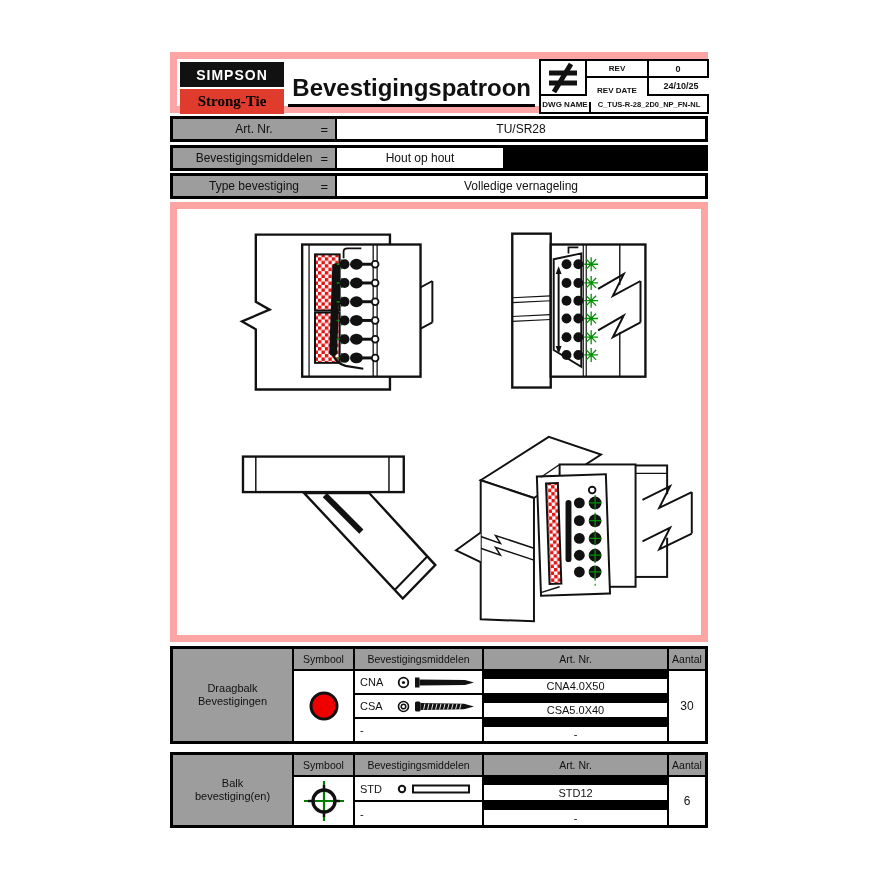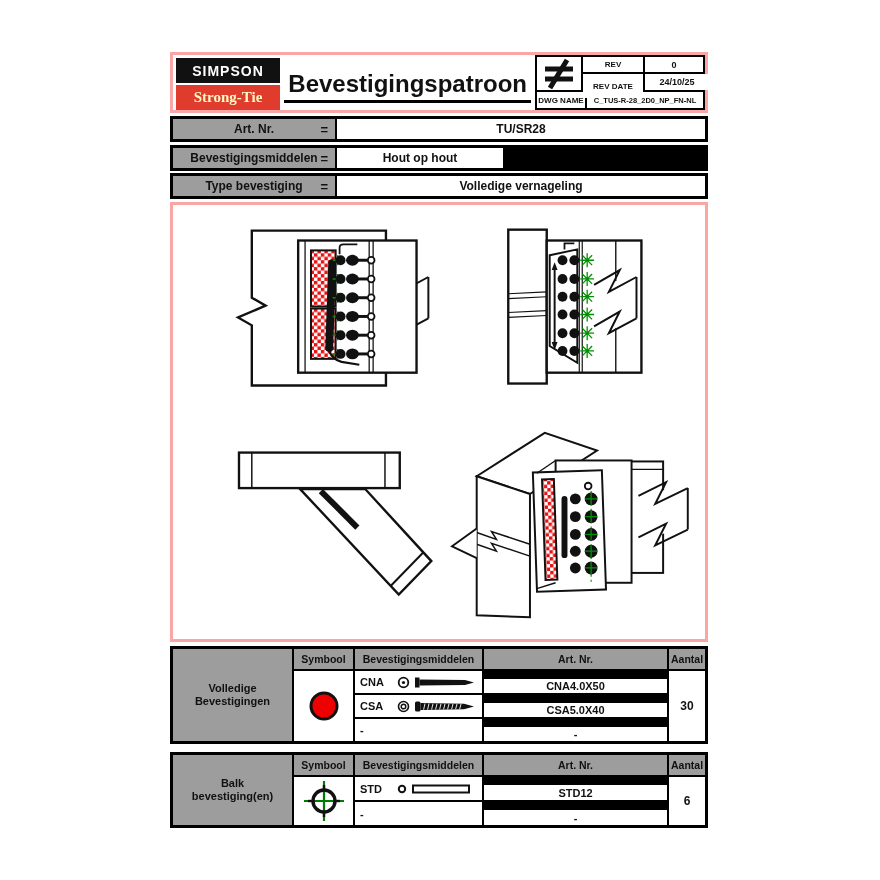--- a/index.html
+++ b/index.html
@@ -1,27 +1,27 @@
 <!DOCTYPE html>
 <html><head>
 <meta charset="utf-8">
 <style>
   html,body{margin:0;padding:0;background:#fff;}
   #page{position:relative;width:880px;height:880px;background:#fff;
         font-family:"Liberation Sans",sans-serif;color:#111;overflow:hidden;}
-  .box{position:absolute;border:3px solid #fca5a5;background:#fff;box-sizing:border-box;padding-left:16px;}
+  .box{position:absolute;border:7px solid #fca5a5;background:#fff;box-sizing:border-box;padding-left:16px;}
   .gridbox{position:absolute;border:3px solid #000;background:#000;box-sizing:border-box;display:grid;gap:2px;}
   .cell{background:#fff;display:flex;align-items:center;justify-content:center;
-        font-weight:bold;overflow:hidden;}
+        font-weight:normal;overflow:hidden;}
   .gray{background:#9d9d9d;}
   
   #logo{position:absolute;left:3px;top:3px;width:104px;height:52px;}
   #logo .bar1{height:25px;background:#111;color:#fff;display:flex;align-items:center;justify-content:center;
               font-size:14px;font-weight:bold;letter-spacing:1px;}
-  #logo .bar2{margin-top:2px;height:25px;background:#e03c2d;color:#fef9c3;display:flex;align-items:center;justify-content:center;
+  #logo .bar2{margin-top:2px;height:25px;background:#e03c2d;color:#000000;display:flex;align-items:center;justify-content:center;
               font-family:"Liberation Serif",serif;font-size:15px;font-weight:bold;}
   #title-wrap{position:absolute;left:112px;top:0;width:246px;height:62px;display:flex;align-items:center;justify-content:flex-end;}
   #title-wrap span{font-size:24px;font-weight:bold;border-bottom:3px solid #000;padding:0 4px 2px 4px;white-space:nowrap;}
   #revblock{position:absolute;left:362px;top:0;width:170px;height:55px;background:#000;}
   #revblock .rcell{position:absolute;background:#fff;display:flex;align-items:center;justify-content:center;
                    font-weight:bold;box-sizing:border-box;}
   .rlbl{font-size:8px;}
   .rval{font-size:9px;}
   
   .inforow{grid-template-rows:1fr;}
@@ -258,21 +258,21 @@
           <path d="M401,334 H413 M407,328 V340"></path>
             <path d="M401,351 H413 M407,345 V357"></path>
           <path d="M401,368 H413 M407,362 V374"></path>
         </g>
       </g>
     </svg>
   </div>
 
   <div class="gridbox ftable" style="left:170px;top:646px;width:538px;height:98px;grid-template-rows:20px 1fr 1fr 1fr;">
     <div class="cell gray grouplbl" style="grid-row:1/5;">
-      <span>Volledige</span>
+      <span>Draagbalk</span>
       <span>Bevestigingen</span>
     </div>
     <div class="cell gray hdr">Symbool</div>
     <div class="cell gray hdr">Bevestigingsmiddelen</div>
     <div class="cell gray hdr">Art. Nr.</div>
     <div class="cell gray hdr">Aantal</div>
 
     <div class="cell" style="grid-column:2;grid-row:2/5;">
       <svg width="34" height="34" viewBox="0 0 34 34">
         <circle cx="17" cy="17" r="13" fill="#ee0000" stroke="#111" stroke-width="3"></circle>

